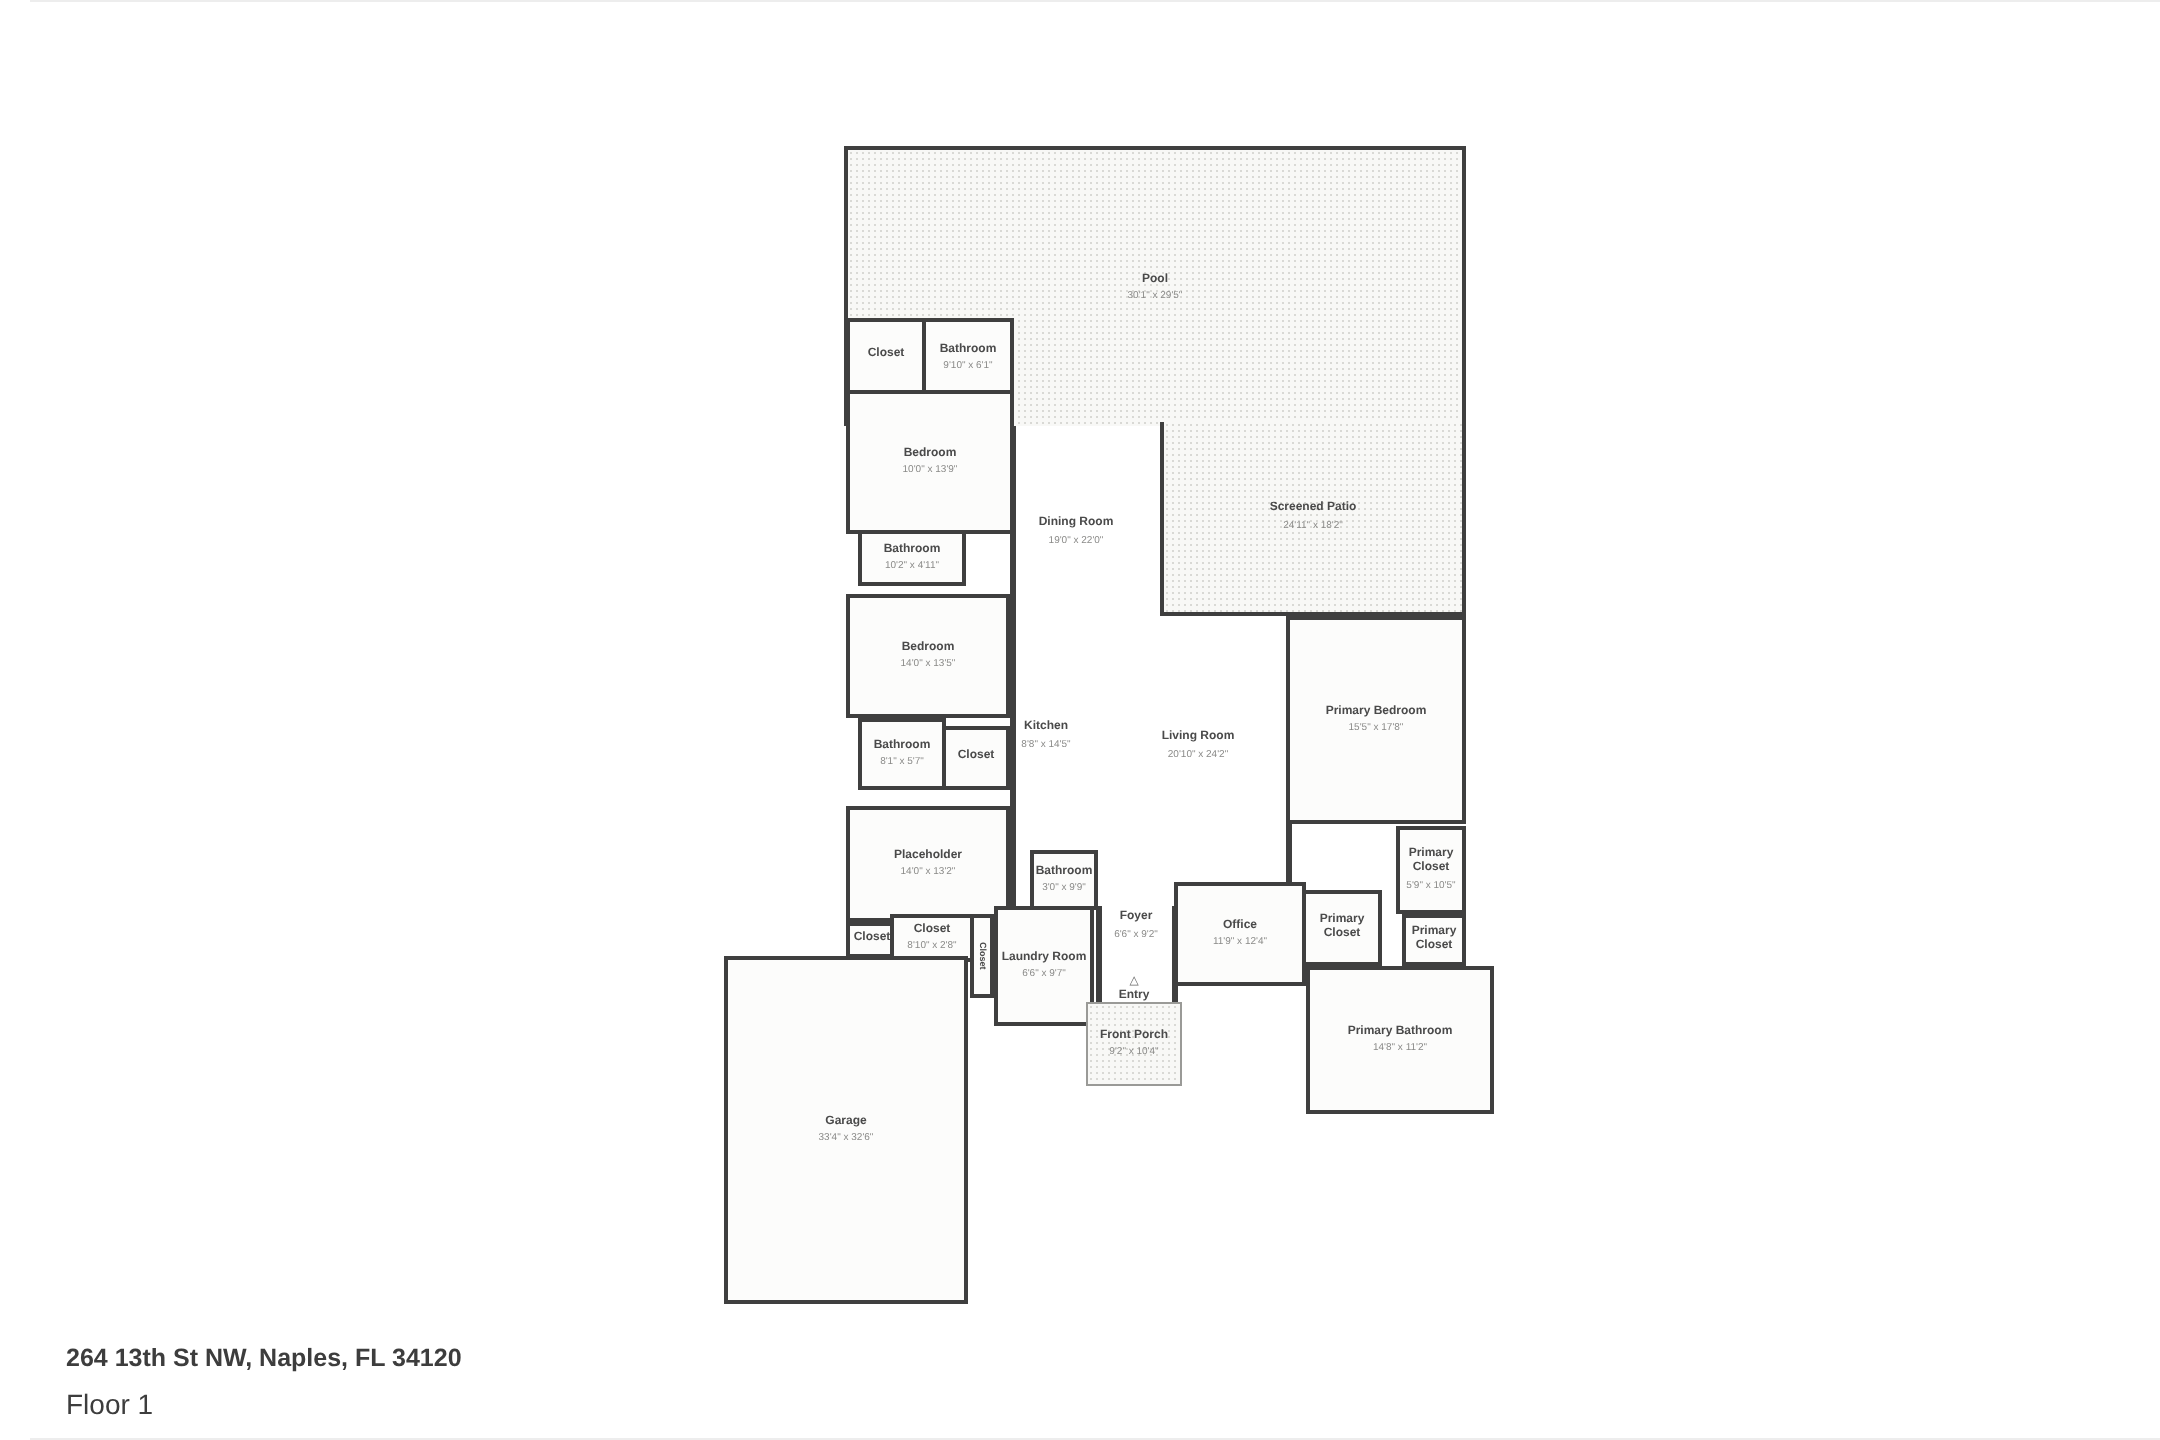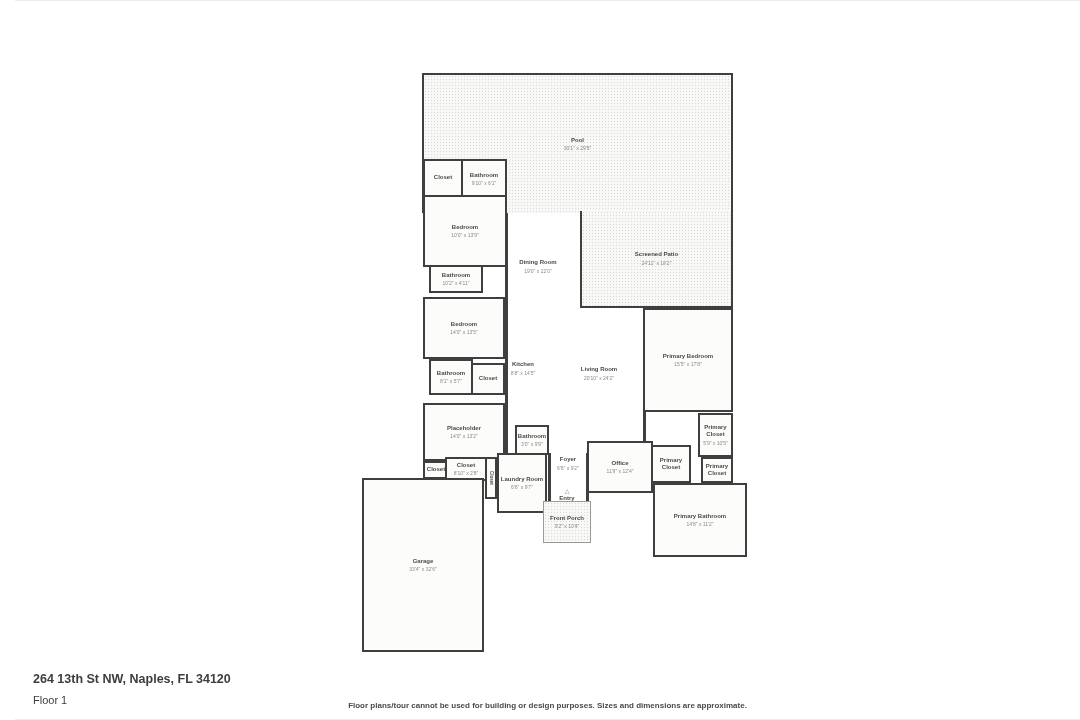--- a/index.html
+++ b/index.html
@@ -16,21 +16,21 @@
   .porch{border:1px solid #9a9a97;}
   .open-label{position:absolute;transform:translate(-50%,-50%);display:flex;
               flex-direction:column;align-items:center;text-align:center;}
   .nm{font-size:6px;font-weight:700;color:#4a4a4a;line-height:1.25;}
   .dm{font-size:5px;font-weight:400;color:#8a8a88;line-height:1.3;margin-top:1px;}
   .open-label .nm,.open-label .dm{white-space:nowrap;}
   .vertical .nm{writing-mode:vertical-rl;font-size:4.5px;}
   .arrow{font-size:6px;color:#6a6a6a;line-height:1;margin-bottom:1px;}
   .wall{position:absolute;background:#3f3f3f;}
   .address{position:absolute;left:18px;top:671px;font-size:12.5px;font-weight:700;color:#3d3d3d;}
-  .floor{position:absolute;left:18px;top:693px;font-size:11px;font-weight:500;color:#3d3d3d;}
+  .floor{position:absolute;left:18px;top:693px;font-size:14px;font-weight:500;color:#3d3d3d;}
   .disclaimer{position:absolute;left:0;right:0;top:700px;text-align:center;
               font-size:8px;font-weight:700;color:#4a4a4a;}
 </style>
 </head>
 <body>
 
 <div class="canvas">
   <div class="plan">
       <div class="wall" style="left: 490px; top: 196px; width: 3px; height: 260px;"></div>
       <div class="wall" style="left: 490px; top: 208px; width: 157px; height: 3px;"></div>
@@ -142,14 +142,13 @@
         <div class="nm">Foyer</div>
         <div class="dm">6'6" x 9'2"</div>
       </div>
       <div class="open-label" style="left: 552px; top: 494px;">
         <div class="arrow">△</div>
         <div class="nm">Entry</div>
       </div>
     </div>
   <div class="address">264 13th St NW, Naples, FL 34120</div>
   <div class="floor">Floor 1</div>
-  <div class="disclaimer">Floor plans/tour cannot be used for building or design purposes. Sizes and dimensions are approximate.</div>
 </div>
 
 </body></html>

